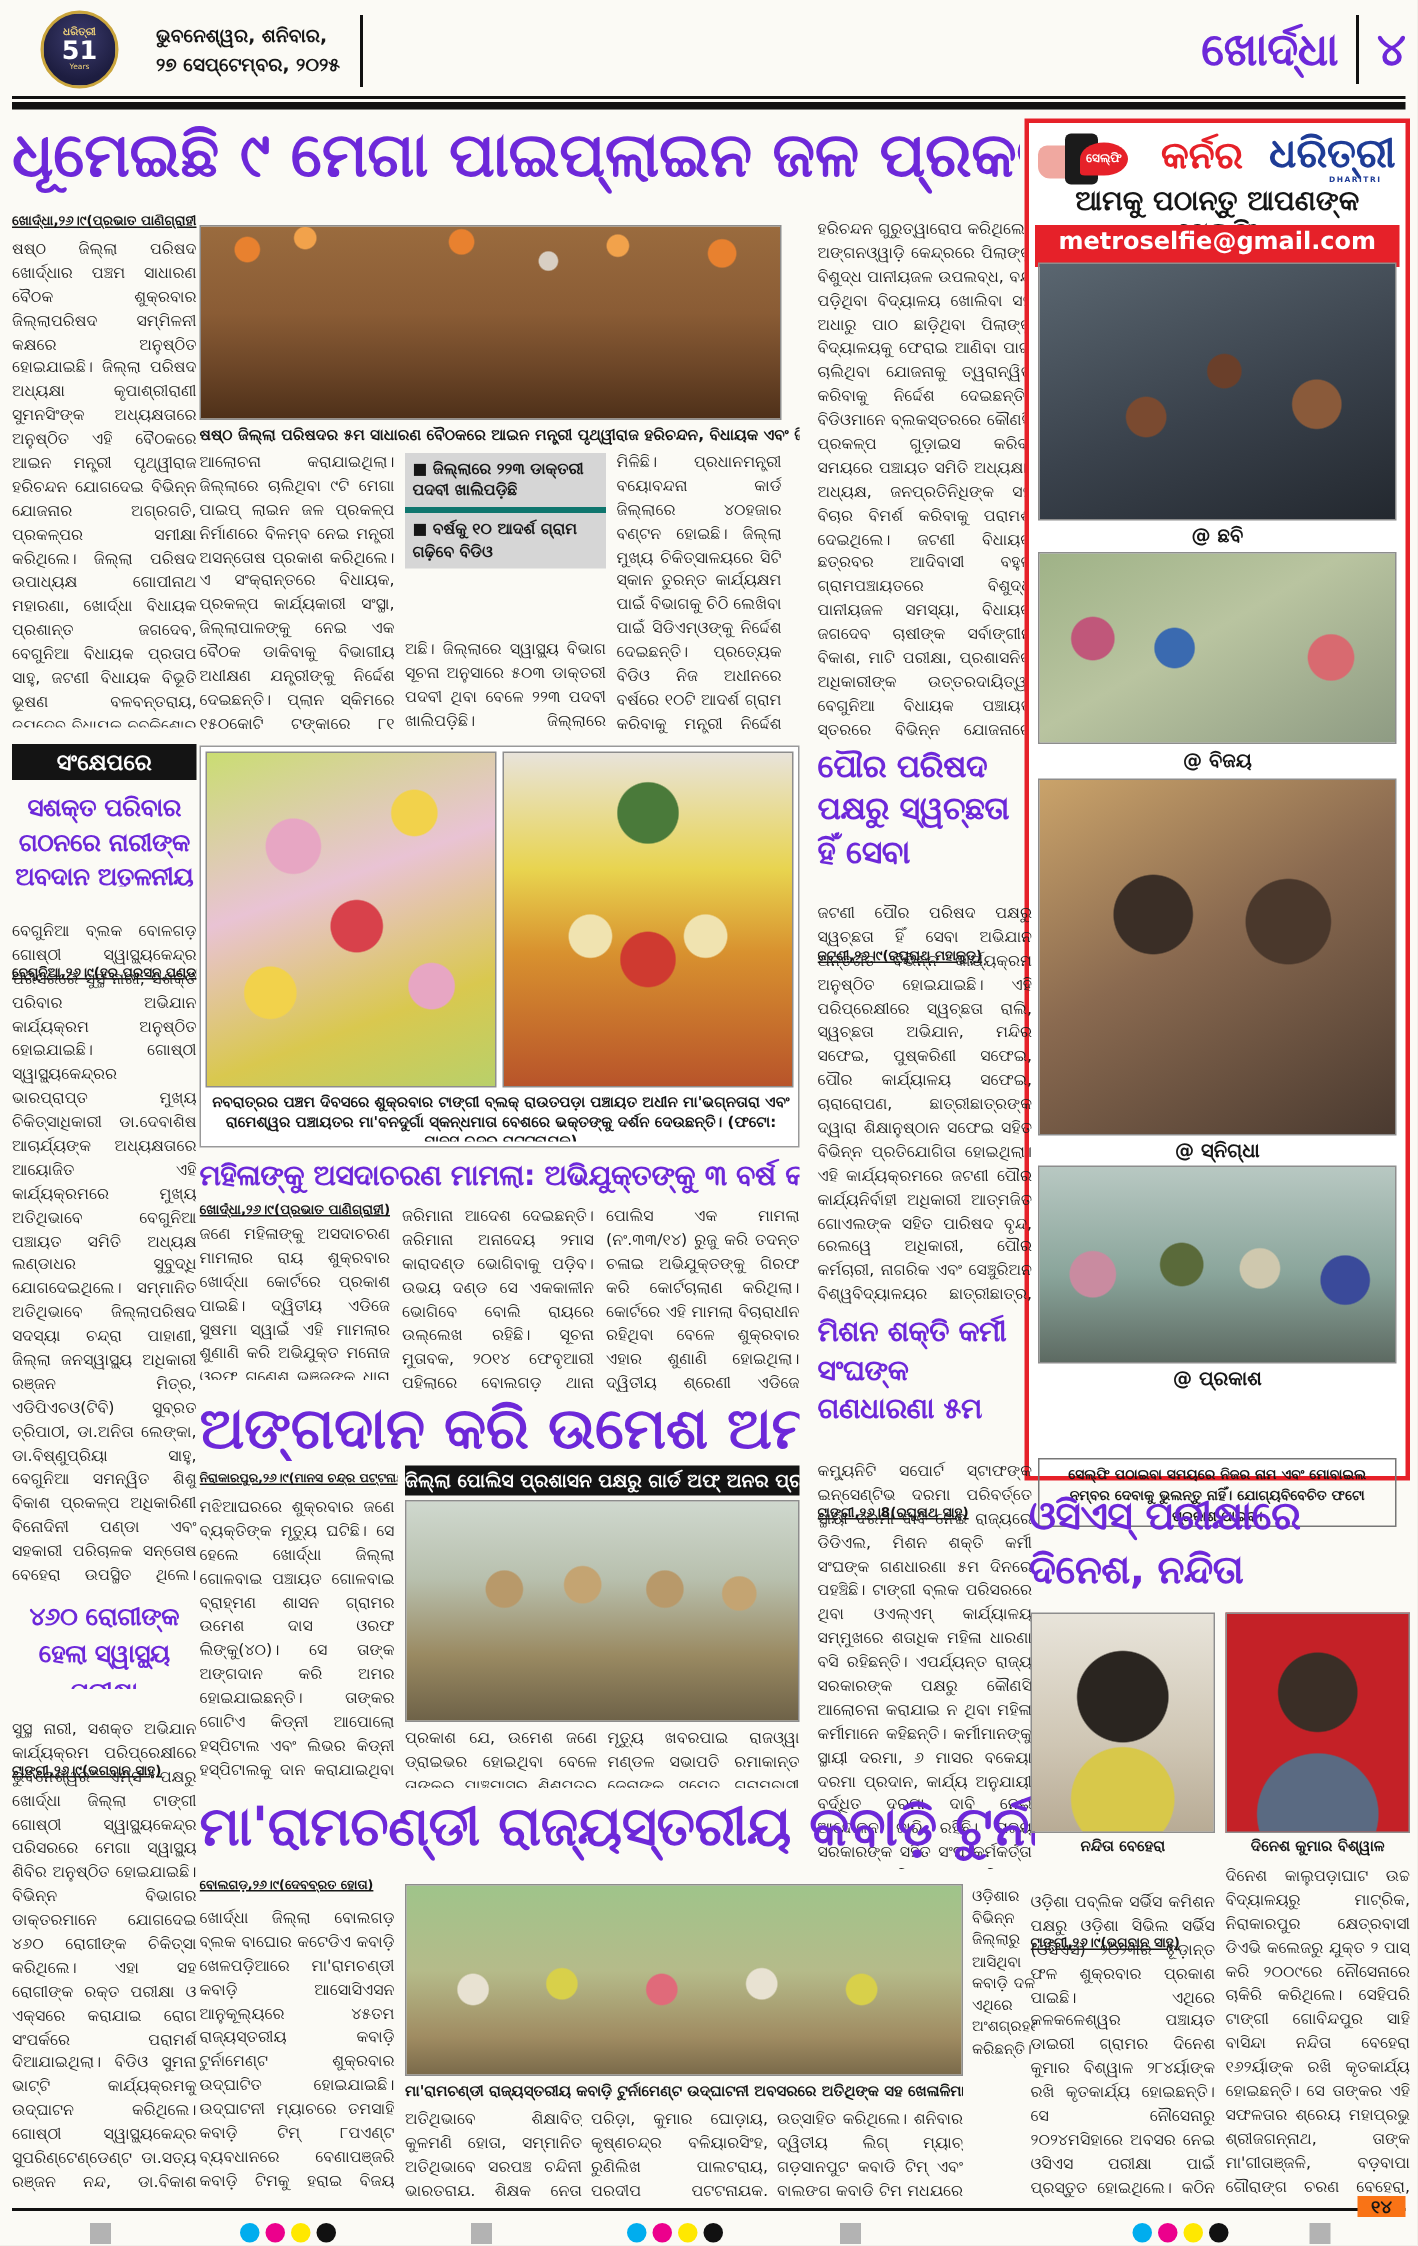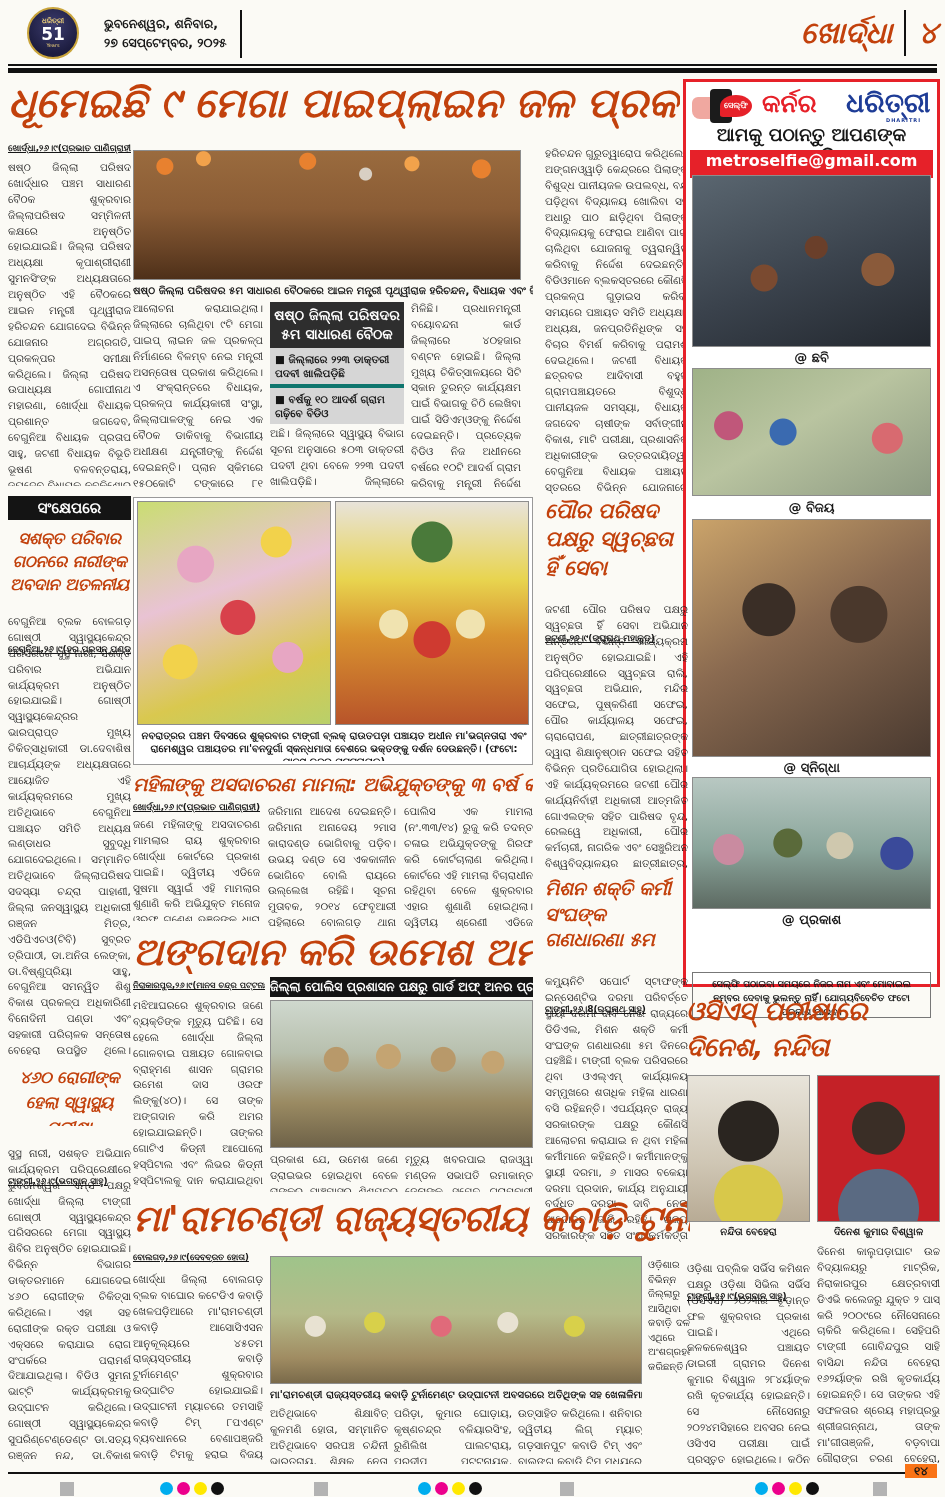--- a/index.html
+++ b/index.html
@@ -7,21 +7,21 @@
   .page {
     position:relative; width:945px; height:1497px; margin:0 auto;
     background:#fbfaf5; color:#161616; overflow:hidden;
     font-family:"DejaVu Sans","Liberation Sans",sans-serif;
   }
   .abs { position:absolute; }
   .body-txt { font-size:10.6px; line-height:1.5; text-align:justify; overflow:hidden; color:#1c1c1c; }
   .small-txt { font-size:10px; line-height:1.45; text-align:justify; overflow:hidden; }
   .byline { font-weight:bold; font-size:10px; text-decoration:underline; }
   .byline-center { display:block; text-align:left;margin-top:48px; }
-  .headline { font-weight:800; color:#c2410c; letter-spacing:-0.3px;font-style:italic; }
+  .headline { font-weight:800; color:#6d28d9; letter-spacing:-0.3px; }
   .photo { border:1px solid #8d8d8d; background-size:cover; }
   .caption { font-weight:bold; font-size:10.3px; line-height:1.3; }
   .rule-thick { background:#111; }
   .vline { background:#111; }
   .selfie-box { border:3px solid #e62129; background:#fff; }
   .email-bar { background:#e62129; color:#fff; font-weight:800; text-align:center; }
   .black-bar { background:#141414; color:#fff; font-weight:800; text-align:center; }
   .infobox-head { background:#2e2e2e; color:#fff; font-weight:800; text-align:center; }
   .infobox-body { background:#d6d6d6; font-weight:bold; }
   .reg-dot { width:13px; height:13px; border-radius:50%; display:inline-block; margin-right:4px; }
@@ -68,39 +68,38 @@
        radial-gradient(circle at 45% 8%, #e8812f 0 8px, transparent 9px),
        radial-gradient(circle at 72% 10%, #f2a24b 0 7px, transparent 8px),
        radial-gradient(circle at 90% 14%, #e8812f 0 9px, transparent 10px),
        radial-gradient(circle at 60% 18%, #d8cfc3 0 6px, transparent 7px),
        linear-gradient(180deg,#9a6b3e 0%,#8a5c35 45%,#6b4527 75%,#4e3019 100%);"></div>
   <div class="abs caption" style="left:133px;top:284px;width:400px;height:14px;white-space:nowrap;overflow:hidden;">ଷଷ୍ଠ ଜିଲ୍ଲା ପରିଷଦର ୫ମ ସାଧାରଣ ବୈଠକରେ ଆଇନ ମନ୍ତ୍ରୀ ପୃଥ୍ୱୀରାଜ ହରିଚନ୍ଦନ, ବିଧାୟକ ଏବଂ ଜିଲ୍ଲାପାଳ।</div>
 
   <p class="abs body-txt" style="left:133px;top:301px;width:130px;height:192px;">ଆଲୋଚନା କରାଯାଇଥିଲା। ଜିଲ୍ଲାରେ ଚାଲିଥିବା ୯ଟି ମେଗା ପାଇପ୍ ଲାଇନ ଜଳ ପ୍ରକଳ୍ପ ନିର୍ମାଣରେ ବିଳମ୍ବ ନେଇ ମନ୍ତ୍ରୀ ଅସନ୍ତୋଷ ପ୍ରକାଶ କରିଥିଲେ। ଏ ସଂକ୍ରାନ୍ତରେ ବିଧାୟକ, ପ୍ରକଳ୍ପ କାର୍ଯ୍ୟକାରୀ ସଂସ୍ଥା, ଜିଲ୍ଲାପାଳଙ୍କୁ ନେଇ ଏକ ବୈଠକ ଡାକିବାକୁ ବିଭାଗୀୟ ଅଧୀକ୍ଷଣ ଯନ୍ତ୍ରୀଙ୍କୁ ନିର୍ଦ୍ଦେଶ ଦେଇଛନ୍ତି। ପ୍ଲାନ ସ୍କିମରେ ୧୫୦କୋଟି ଟଙ୍କାରେ ୮୧ ଗ୍ରାମୀଣ ରାସ୍ତା ଓ ସେତୁ ବନ୍ଧ ଯୋଜନାରେ ୧୬ଟି ପ୍ରକଳ୍ପ ପ୍ରସ୍ତାବ ରହିଛି। ଏହି ପ୍ରସଙ୍ଗରେ ମନ୍ତ୍ରୀ କହିଥିଲେ ଯେ, ପ୍ରତି ପ୍ରକଳ୍ପରେ ୨୫ଜିମି ଗ୍ରାମ୍ୟ ନିର୍ମାଣ ରାସ୍ତା ପୂର୍ତ୍ତ ବିଭାଗ ଅଧୀନରେ କାର୍ଯ୍ୟକାରିତା ପାଇଁ ପ୍ରସ୍ତାବ</p>
 
   <div class="abs" style="left:270px;top:302px;width:134px;height:120px;">
-    <div class="infobox-head" style="font-size:14px;line-height:1.35;padding:4px 2px;">ଷଷ୍ଠ ଜିଲ୍ଲା ପରିଷଦର ୫ମ ସାଧାରଣ ବୈଠକ</div>
     <div class="infobox-body" style="font-size:10.5px;line-height:1.35;padding:4px 5px;border-bottom:4px solid #0f766e;">■ ଜିଲ୍ଲାରେ ୨୨୩ ଡାକ୍ତରୀ ପଦବୀ ଖାଲିପଡ଼ିଛି</div>
     <div class="infobox-body" style="font-size:10.5px;line-height:1.35;padding:4px 5px;">■ ବର୍ଷକୁ ୧୦ ଆଦର୍ଶ ଗ୍ରାମ ଗଢ଼ିବେ ବିଡିଓ</div>
   </div>
   <p class="abs body-txt" style="left:270px;top:426px;width:134px;height:66px;">ଅଛି। ଜିଲ୍ଲାରେ ସ୍ୱାସ୍ଥ୍ୟ ବିଭାଗ ସୂଚନା ଅନୁସାରେ ୫୦୩ ଡାକ୍ତରୀ ପଦବୀ ଥିବା ବେଳେ ୨୨୩ ପଦବୀ ଖାଲିପଡ଼ିଛି। ଜିଲ୍ଲାରେ ଆୟୁଷ୍ମାନ ସ୍ୱାସ୍ଥ୍ୟ ବୀମା ଯୋଜନାରେ ୬୭ ପ୍ରତିଶତ ସଫଳତା</p>
 
   <p class="abs body-txt" style="left:411px;top:301px;width:110px;height:192px;">ମିଳିଛି। ପ୍ରଧାନମନ୍ତ୍ରୀ ବୟୋବନ୍ଦନା କାର୍ଡ ଜିଲ୍ଲାରେ ୪୦ହଜାର ବଣ୍ଟନ ହୋଇଛି। ଜିଲ୍ଲା ମୁଖ୍ୟ ଚିକିତ୍ସାଳୟରେ ସିଟି ସ୍କାନ ତୁରନ୍ତ କାର୍ଯ୍ୟକ୍ଷମ ପାଇଁ ବିଭାଗକୁ ଚିଠି ଲେଖିବା ପାଇଁ ସିଡିଏମ୍‌ଓଙ୍କୁ ନିର୍ଦ୍ଦେଶ ଦେଇଛନ୍ତି। ପ୍ରତ୍ୟେକ ବିଡିଓ ନିଜ ଅଧୀନରେ ବର୍ଷରେ ୧୦ଟି ଆଦର୍ଶ ଗ୍ରାମ କରିବାକୁ ମନ୍ତ୍ରୀ ନିର୍ଦ୍ଦେଶ ଦେଇଛନ୍ତି। ଚିକିତ୍ସା ନିର୍ବାଚନମଣ୍ଡଳୀର ସାମଗ୍ରିକ ବିକାଶ ପାଇଁ ଡିପିଆର ପ୍ରସ୍ତୁତ ହୋଇସାରିଛି ବୋଲି ମନ୍ତ୍ରୀ କହିଛନ୍ତି। ଜିଲ୍ଲାରେ ସ୍ୱାସ୍ଥ୍ୟ ଚିକିତ୍ସା, ସାର କଳାବଜାର ରୋକିବା, ଚାଷୀଙ୍କୁ ଉପଯୁକ୍ତ ମାତ୍ରାରେ ସାର ଯୋଗାଇଦେବା ଉପରେ ମନ୍ତ୍ରୀ</p>
   <p class="abs body-txt" style="left:545px;top:146px;width:143px;height:348px;">ହରିଚନ୍ଦନ ଗୁରୁତ୍ୱାରୋପ କରିଥିଲେ। ଅଙ୍ଗନଓ୍ୱାଡ଼ି କେନ୍ଦ୍ରରେ ପିଲାଙ୍କୁ ବିଶୁଦ୍ଧ ପାନୀୟଜଳ ଉପଲବ୍ଧ, ବନ୍ଦ ପଡ଼ିଥିବା ବିଦ୍ୟାଳୟ ଖୋଲିବା ସହ ଅଧାରୁ ପାଠ ଛାଡ଼ିଥିବା ପିଲାଙ୍କୁ ବିଦ୍ୟାଳୟକୁ ଫେରାଇ ଆଣିବା ପାଇଁ ଚାଲିଥିବା ଯୋଜନାକୁ ତ୍ୱରାନ୍ୱିତ କରିବାକୁ ନିର୍ଦ୍ଦେଶ ଦେଇଛନ୍ତି। ବିଡିଓମାନେ ବ୍ଲକସ୍ତରରେ କୌଣସି ପ୍ରକଳ୍ପ ଗୁଡ଼ାଇସ କରିବା ସମୟରେ ପଞ୍ଚାୟତ ସମିତି ଅଧ୍ୟକ୍ଷା, ଅଧ୍ୟକ୍ଷ, ଜନପ୍ରତିନିଧିଙ୍କ ସହ ବିଚାର ବିମର୍ଶ କରିବାକୁ ପରାମର୍ଶ ଦେଇଥିଲେ। ଜଟଣୀ ବିଧାୟକ ଛତ୍ରବର ଆଦିବାସୀ ବହୁଳ ଗ୍ରାମପଞ୍ଚାୟତରେ ବିଶୁଦ୍ଧ ପାନୀୟଜଳ ସମସ୍ୟା, ବିଧାୟକ ଜଗଦେବ ଚାଷୀଙ୍କ ସର୍ବାଙ୍ଗୀନ ବିକାଶ, ମାଟି ପରୀକ୍ଷା, ପ୍ରଶାସନିକ ଅଧିକାରୀଙ୍କ ଉତ୍ତରଦାୟିତ୍ୱ, ବେଗୁନିଆ ବିଧାୟକ ପଞ୍ଚାୟତ ସ୍ତରରେ ବିଭିନ୍ନ ଯୋଜନାରେ ସ୍ୱଚ୍ଛତା, ବିଧାୟକ ମଲ୍ଲିକ ଜୟଦେବ ନିର୍ବାଚନମଣ୍ଡଳୀ ଗ୍ରାମାଞ୍ଚଳ ରାସ୍ତାଘାଟ ଭଲଛି ପାଇଁ ଜିଲ୍ଲାପାଳଙ୍କୁ କହିଥିଲେ। ଉପାଧ୍ୟକ୍ଷ ମହାରଣା ବାଣପୁର ବ୍ଲକର ରାସ୍ତାଘାଟ, ବିଭିନ୍ନ ସମସ୍ୟା, ଡାକ୍ତର ଅଭାବ, ସାର କଳାବଜାର ରୋକିବା ପାଇଁ କହିଥିଲେ।</p>
 
   <div class="abs selfie-box" style="left:683px;top:79px;width:257px;height:908px;">
     <div class="abs" style="left:4px;top:3px;width:243px;height:40px;">
       <div class="abs" style="left:0;top:2px;width:62px;height:36px;">
         <div class="abs" style="left:2px;top:10px;width:26px;height:22px;background:#f0a8a0;border-radius:6px 2px 2px 8px;"></div>
         <div class="abs" style="left:20px;top:2px;width:22px;height:34px;background:#1b1b1b;border-radius:4px;"></div>
         <div class="abs" style="left:30px;top:8px;width:32px;height:22px;background:#e62129;border-radius:50% 50% 50% 10%;display:flex;align-items:center;justify-content:center;">
           <span style="color:#fff;font-size:8px;font-weight:800;">ସେଲ୍ଫି</span>
         </div>
       </div>
-      <span class="abs" style="left:72px;top:4px;font-size:25px;font-weight:800;color:#e62129;">କର୍ନର</span>
+      <span class="abs" style="left:84px;top:4px;font-size:25px;font-weight:800;color:#e62129;">କର୍ନର</span>
       <span class="abs" style="left:156px;top:2px;font-size:27px;font-weight:800;color:#1e3c96;">ଧରିତ୍ରୀ</span>
       <span class="abs" style="left:196px;top:32px;font-size:5px;font-weight:bold;color:#1e3c96;letter-spacing:1px;">DHARITRI</span>
     </div>
     <div style="position:absolute;left:4px;top:42px;width:243px;font-size:18.5px;font-weight:800;text-align:center;">ଆମକୁ ପଠାନ୍ତୁ ଆପଣଙ୍କ ସେଲ୍ଫି</div>
     <div class="email-bar" style="position:absolute;left:4px;top:68px;width:243px;height:28px;font-size:16px;line-height:22px;">metroselfie@gmail.com</div>
 
     <div class="photo" style="position:absolute;left:6px;top:93px;width:239px;height:172px;background:
          radial-gradient(circle at 78% 55%, #8a5a3a 0 16px, transparent 17px),
          radial-gradient(circle at 30% 60%, #7a4a30 0 13px, transparent 14px),
          radial-gradient(circle at 52% 42%, #6a3f2a 0 11px, transparent 12px),

